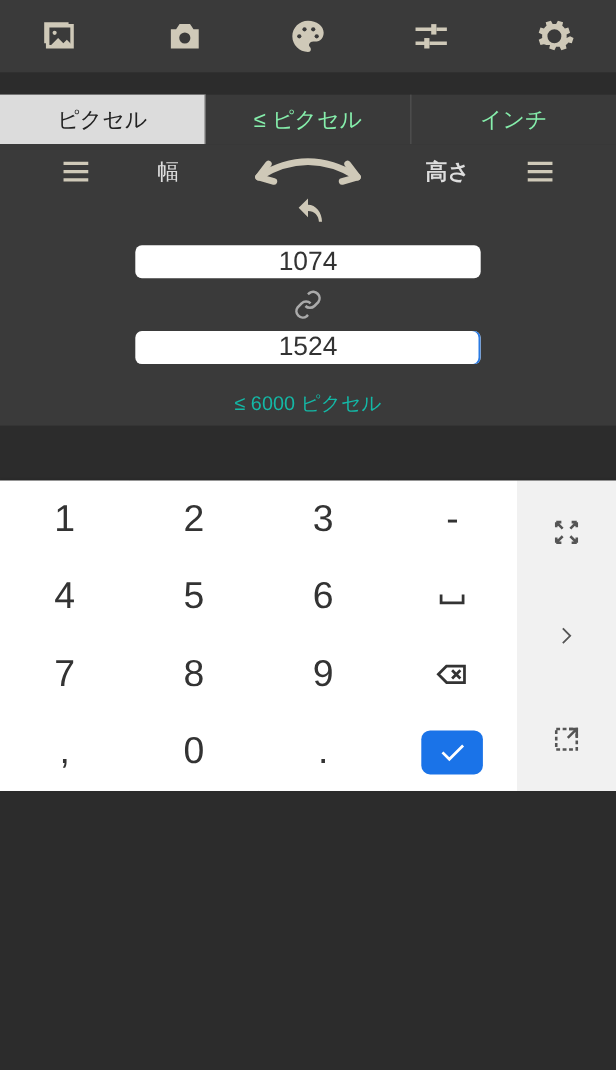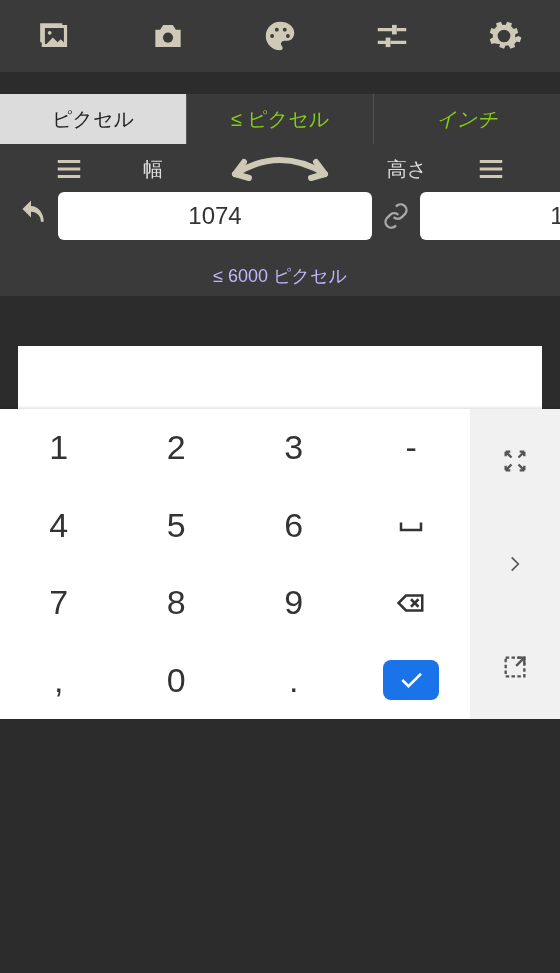--- a/index.html
+++ b/index.html
@@ -48,25 +48,25 @@
     height: 50px;
     display: flex;
     background: #3a3a3a;
   }
   .unit-tab {
     flex: 1;
     border-right: 1px solid #555;
     display: flex;
     align-items: center;
     justify-content: center;
-    color: #84cc16;
+    color: #86efac;
     font-size: 20px;
     box-sizing: border-box;
   }
-  .unit-tab:last-child { border-right: none; font-style: italic; }
+  .unit-tab:last-child { border-right: none; }
   .unit-tab.active {
     background: #dcdcdc;
     color: #222;
   }
 
   
   .size-panel {
     background: #3a3a3a;
     padding: 10px 0 8px 0;
     position: relative;
@@ -83,34 +83,35 @@
     align-items:center;
     justify-content:center;
   }
   .drag-icon svg { width: 30px; height: 30px; fill:#cfc9b8; stroke:#cfc9b8; }
   .label {
     color: #ddd;
     font-size: 20px;
     text-align: center;
   }
   .label.w { flex:1; }
-  .label.h { flex:1; }
+  .label.h { flex:1;font-weight:bold; }
   .swap-arrow {
     width: 120px;
     display:flex;
     align-items:center;
     justify-content:center;
   }
   .swap-arrow svg { width:120px; height:30px; fill:#cfc9b8; stroke:#cfc9b8; }
 
   .inputs-row {
     display:flex;
     align-items:center;
     padding: 8px 14px 0 14px;
     gap: 10px;
+    flex-direction: column;
   }
   .undo, .redo {
     width: 38px;
     display:flex;
     align-items:center;
     justify-content:center;
   }
   .undo svg, .redo svg { width:34px; height:34px; fill:#cfc9b8; }
   .num-input {
     flex:1;
@@ -130,21 +131,21 @@
     width: 40px;
     display:flex;
     align-items:center;
     justify-content:center;
     color:#aaa;
   }
   .link-icon svg { width:28px; height:28px; fill:#aaa; }
 
   .hint {
     text-align:center;
-    color:#c4b5fd;
+    color:#14b8a6;
     font-size:18px;
     margin-top:24px;
   }
 
   
   .canvas-area {
     flex:1;
     background:#2c2c2c;
     display:flex;
     align-items:flex-end;

